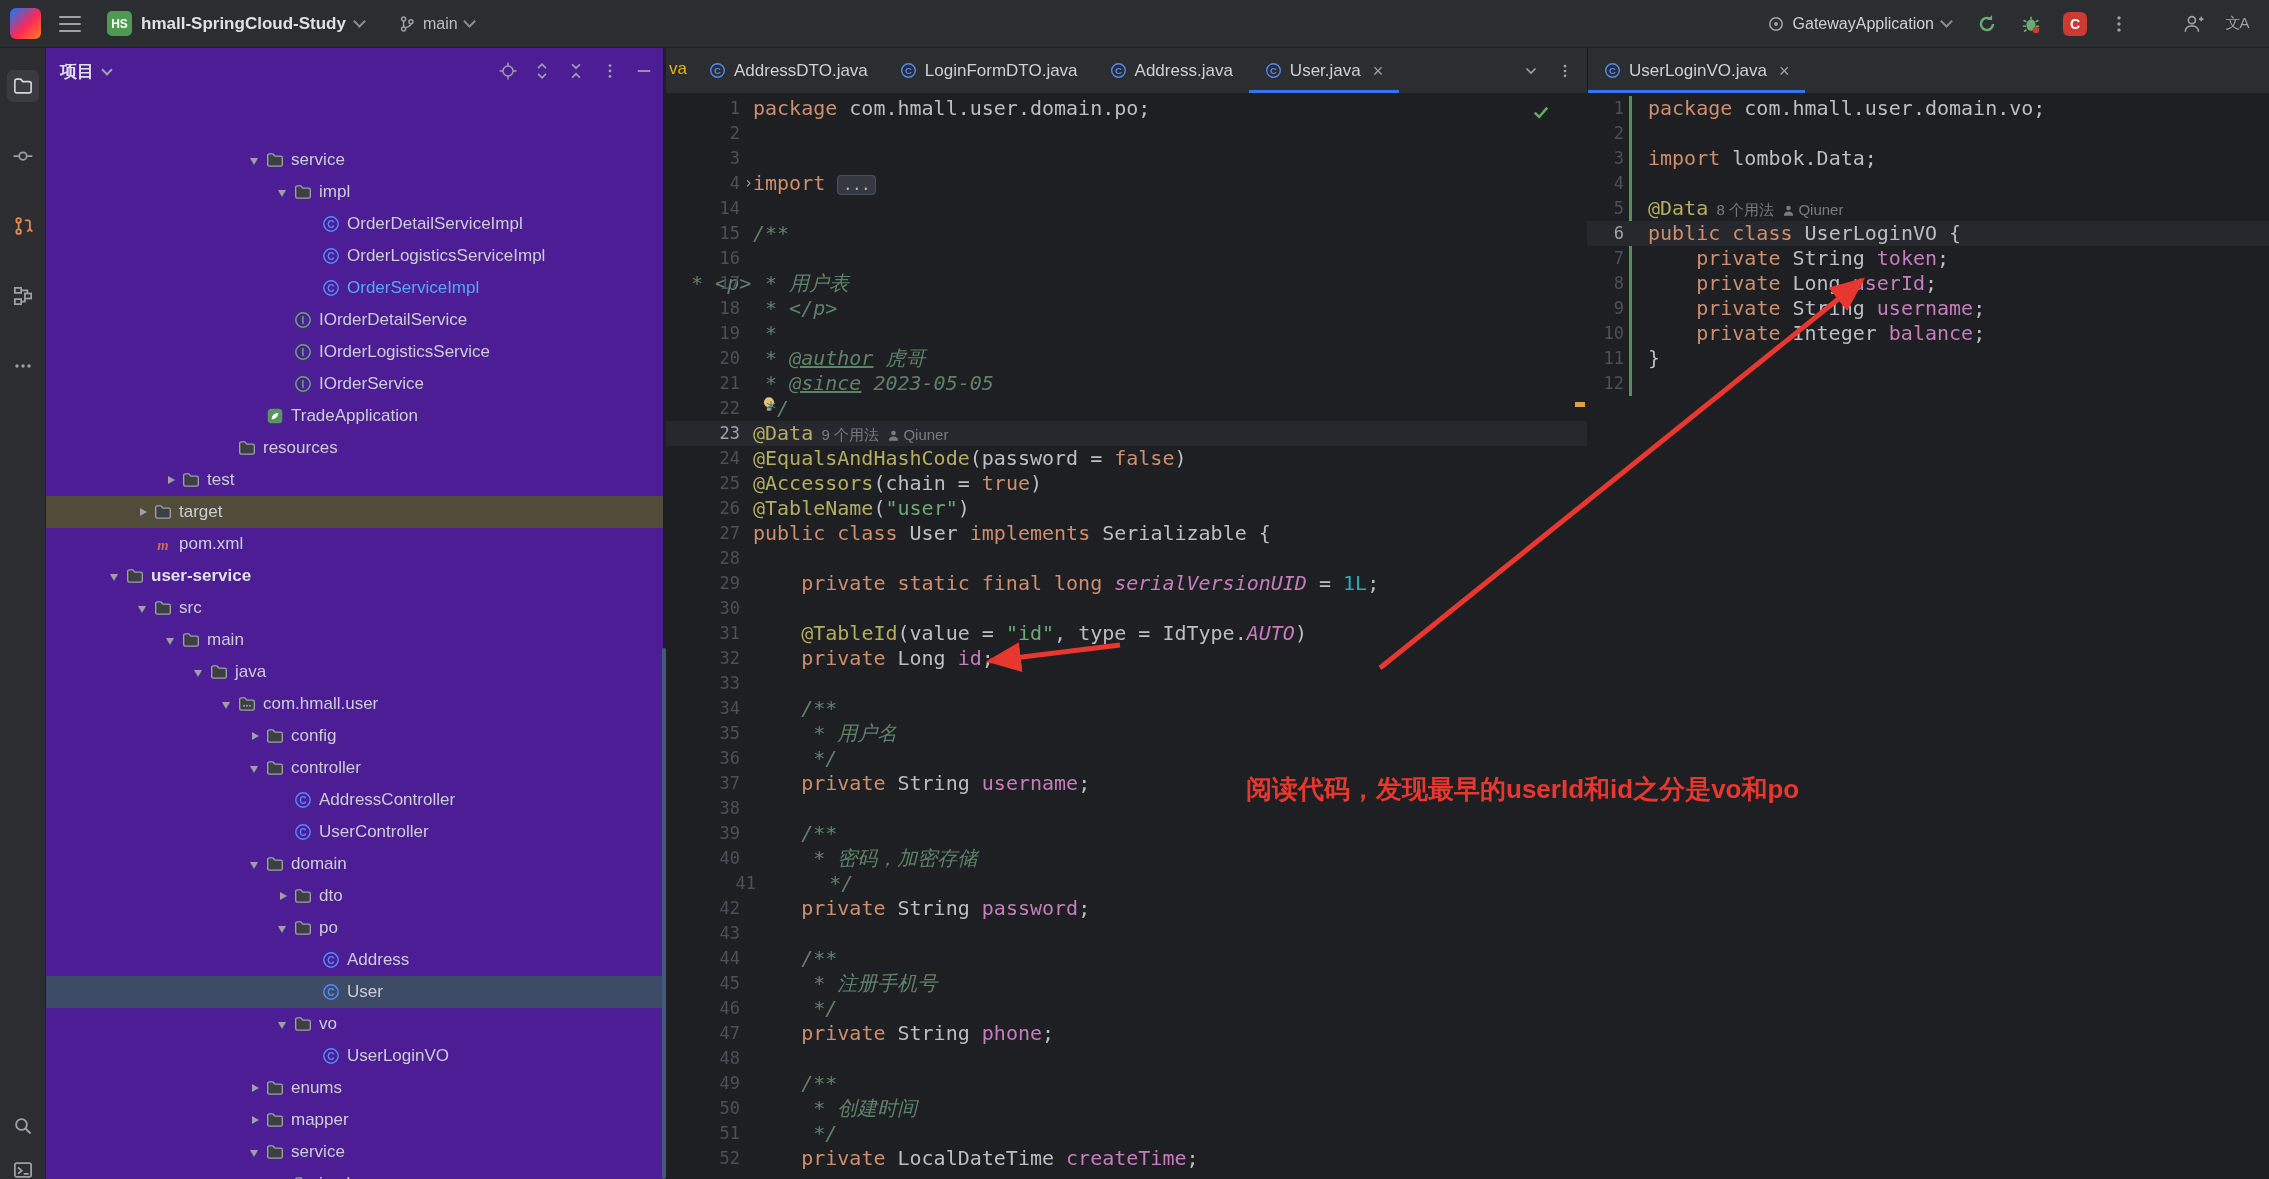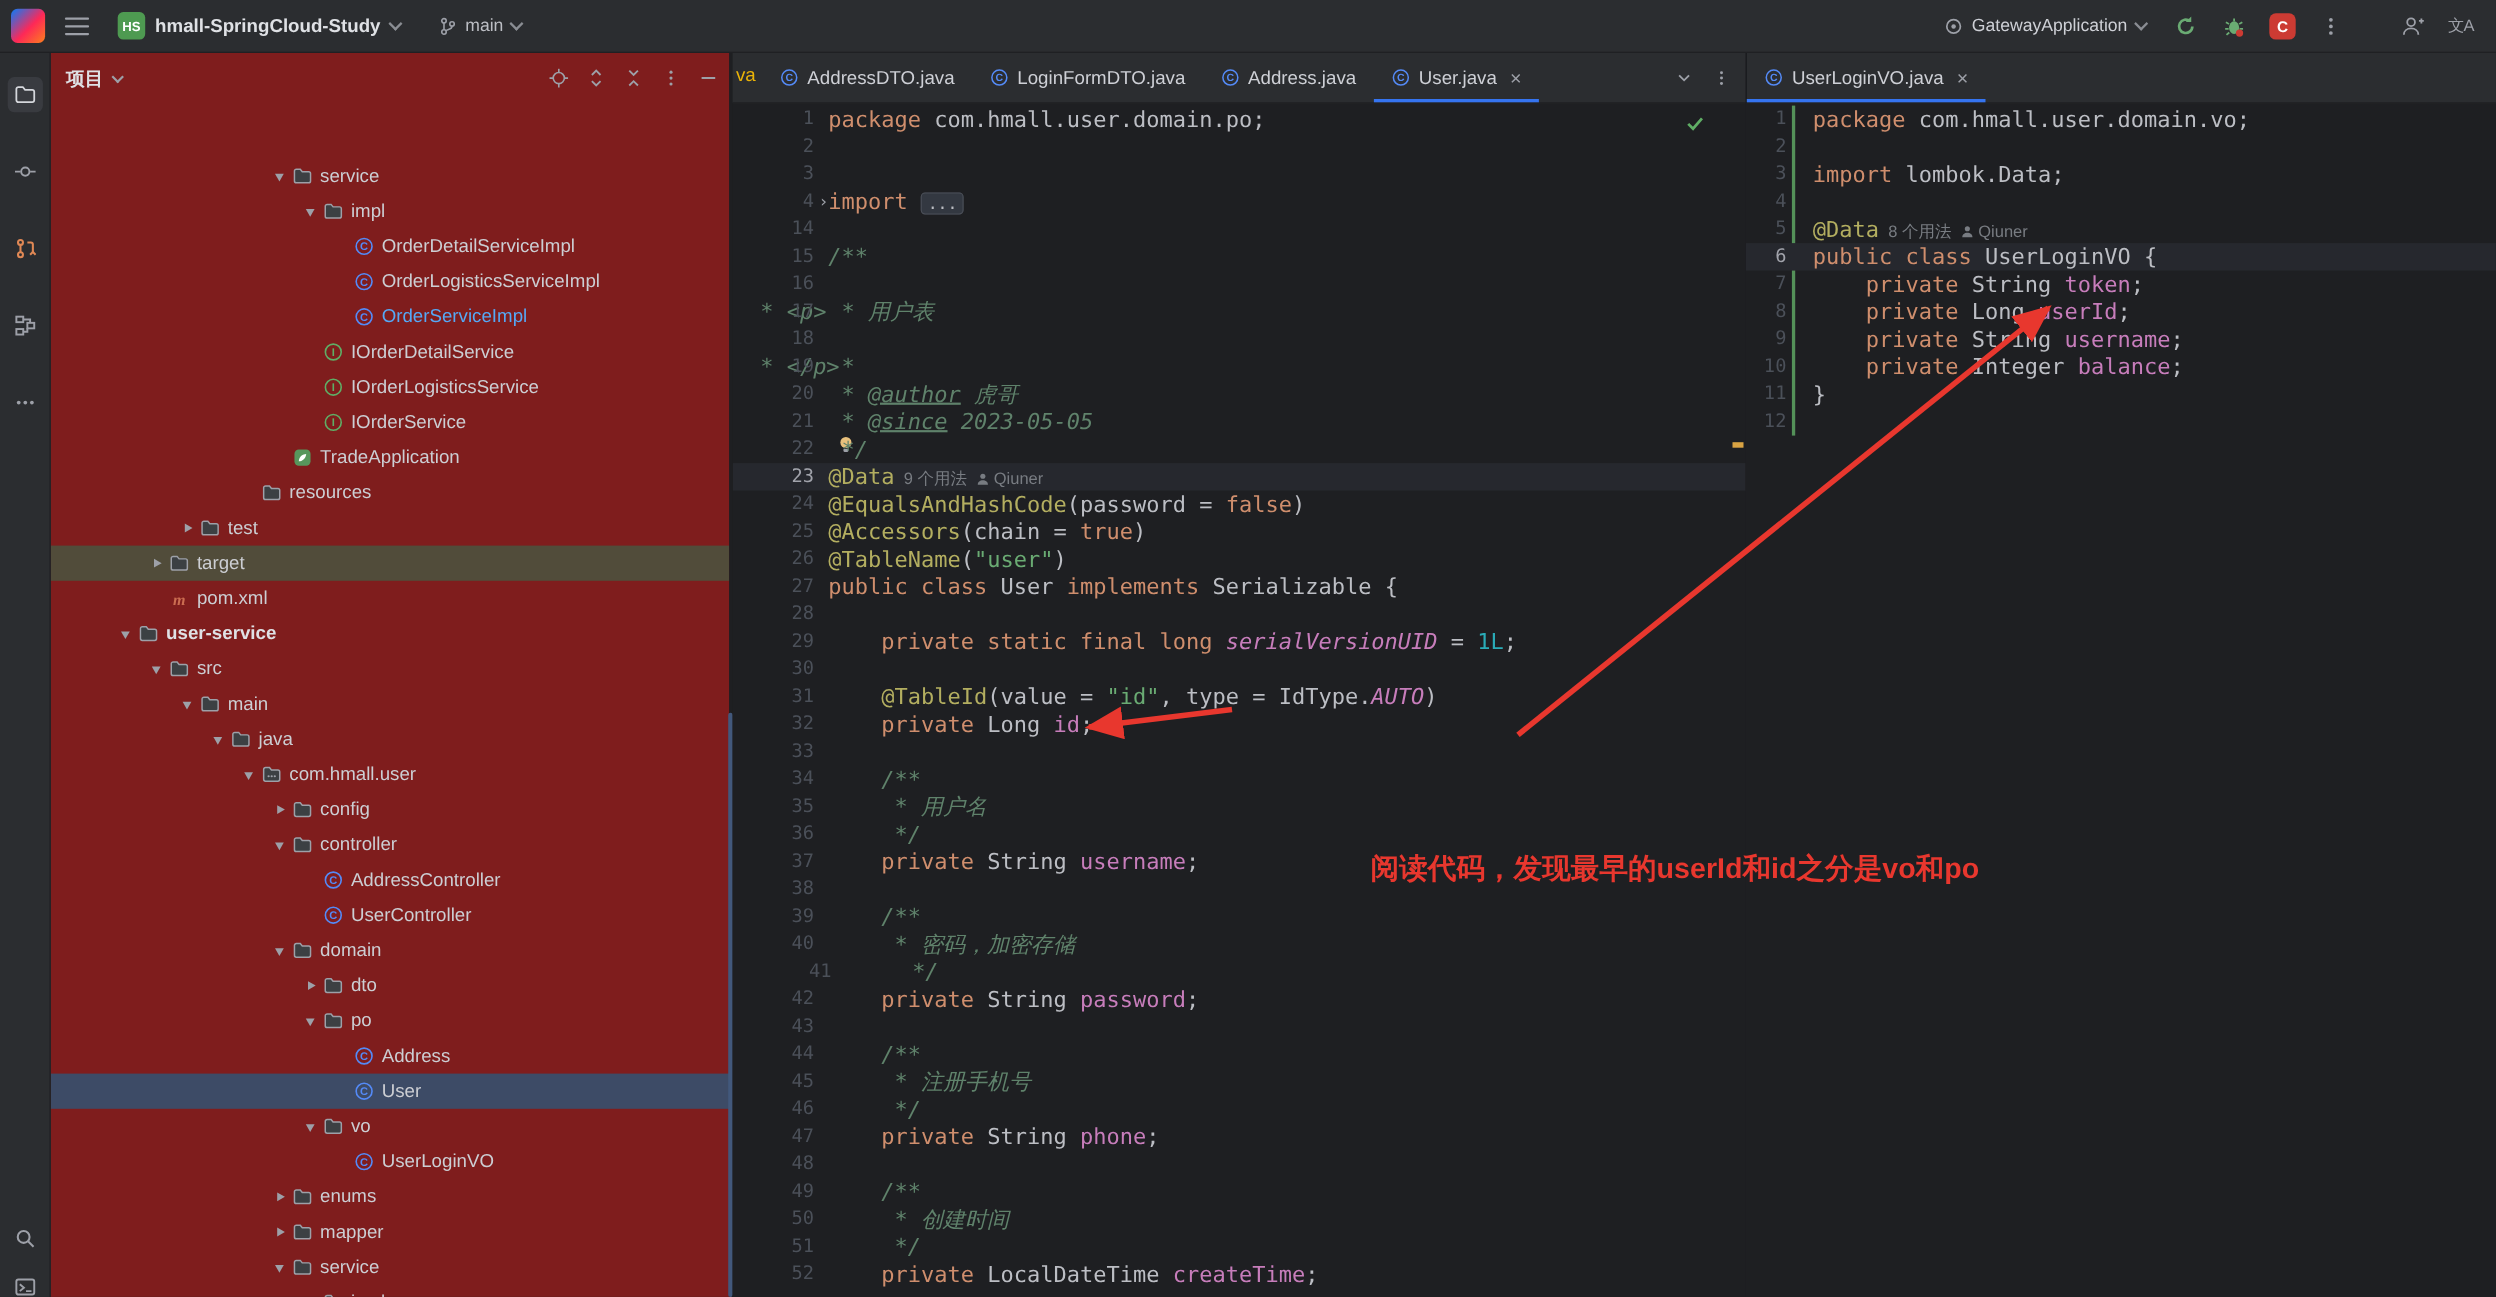--- a/index.html
+++ b/index.html
@@ -35,21 +35,21 @@
 
   
   .activitybar { position:absolute; left:0; top:48px; width:46px; height:1131px;
     background:#2b2d30; border-right:1px solid #1e1f22; z-index:4; }
   .act-icon { position:absolute; left:7px; width:32px; height:32px; border-radius:6px;
     display:flex; align-items:center; justify-content:center; cursor:pointer; }
   .act-icon.active { background:#393b40; }
 
   
   .projpanel { position:absolute; left:46px; top:48px; width:617px; height:1131px;
-    background:#7f1d1d; overflow:hidden; }
+    background:#4c1d95; overflow:hidden; }
   .projpanel-header { height:46px; display:flex; align-items:center; padding:0 10px 0 14px; }
   .projpanel-title { font-size:17px; color:#dfe1e5; font-weight:600; }
   .projpanel-title-chev { width:8px; height:8px; border-right:2px solid #9da0a8; border-bottom:2px solid #9da0a8;
     transform:rotate(45deg); margin:-3px 0 0 9px; }
   .panel-actions { margin-left:auto; display:flex; align-items:center; gap:16px; }
   .panel-actions svg { display:block; }
   .tree { position:absolute; left:0; top:94px; width:617px; height:1037px; padding-top:2px; }
   .tree-row { height:32px; display:flex; align-items:center; font-size:17px; color:#ccced3;
     cursor:pointer; white-space:nowrap; }
   .tree-row.row-selected { background:#3d4b66; }
@@ -697,21 +697,21 @@
         </svg>
     </div>
   <div class="code-line" style="top: 2px;"><span class="lnum">1</span><span class="code"><span class="tok-k">package </span><span class="tok-d">com.hmall.user.domain.po;</span></span></div>
       <div class="code-line" style="top: 27px;"><span class="lnum">2</span><span class="code"></span></div>
       <div class="code-line" style="top: 52px;"><span class="lnum">3</span><span class="code"></span></div>
       <div class="code-line" style="top: 77px;"><span class="lnum">4</span><span class="fold-ind">›</span><span class="code"><span class="tok-k">import </span><span class="tok-fold">...</span></span></div>
       <div class="code-line" style="top: 102px;"><span class="lnum">14</span><span class="code"></span></div>
       <div class="code-line" style="top: 127px;"><span class="lnum">15</span><span class="code"><span class="tok-c">/**</span></span></div>
       <div class="code-line" style="top: 152px; flex-direction: column;"><span class="lnum">16</span><span class="code"><span class="tok-c"> * &lt;p&gt;</span></span></div>
       <div class="code-line" style="top: 177px;"><span class="lnum">17</span><span class="code"><span class="tok-c"> * 用户表</span></span></div>
-      <div class="code-line" style="top: 202px; flex-direction: column;"><span class="lnum">18</span><span class="code"><span class="tok-c"> * &lt;/p&gt;</span></span></div>
+      <div class="code-line" style="top: 202px;"><span class="lnum">18</span><span class="code"><span class="tok-c"> * &lt;/p&gt;</span></span></div>
       <div class="code-line" style="top: 227px;"><span class="lnum">19</span><span class="code"><span class="tok-c"> *</span></span></div>
       <div class="code-line" style="top: 252px;"><span class="lnum">20</span><span class="code"><span class="tok-c"> * </span><span class="tok-ct">@author</span><span class="tok-c"> 虎哥</span></span></div>
       <div class="code-line" style="top: 277px;"><span class="lnum">21</span><span class="code"><span class="tok-c"> * </span><span class="tok-ct">@since</span><span class="tok-c"> 2023-05-05</span></span></div>
       <div class="code-line" style="top: 302px;"><span class="lnum">22</span><span class="code"><span class="tok-c"> */</span></span></div>
       <div class="code-line hl" style="top: 327px;"><span class="lnum">23</span><span class="code"><span class="tok-a">@Data</span><span class="tok-i">  9 个用法  </span><span class="tok-iu"><svg width="13" height="13" viewBox="0 0 14 14">
               <circle cx="7" cy="4.3" r="2.5" fill="#787c82"></circle>
               <path d="M2 12.6c0-2.8 2.2-4.4 5-4.4s5 1.6 5 4.4z" fill="#787c82"></path>
             </svg>Qiuner</span></span></div>
       <div class="code-line" style="top: 352px;"><span class="lnum">24</span><span class="code"><span class="tok-a">@EqualsAndHashCode</span><span class="tok-d">(password = </span><span class="tok-k">false</span><span class="tok-d">)</span></span></div>
       <div class="code-line" style="top: 377px;"><span class="lnum">25</span><span class="code"><span class="tok-a">@Accessors</span><span class="tok-d">(chain = </span><span class="tok-k">true</span><span class="tok-d">)</span></span></div>

